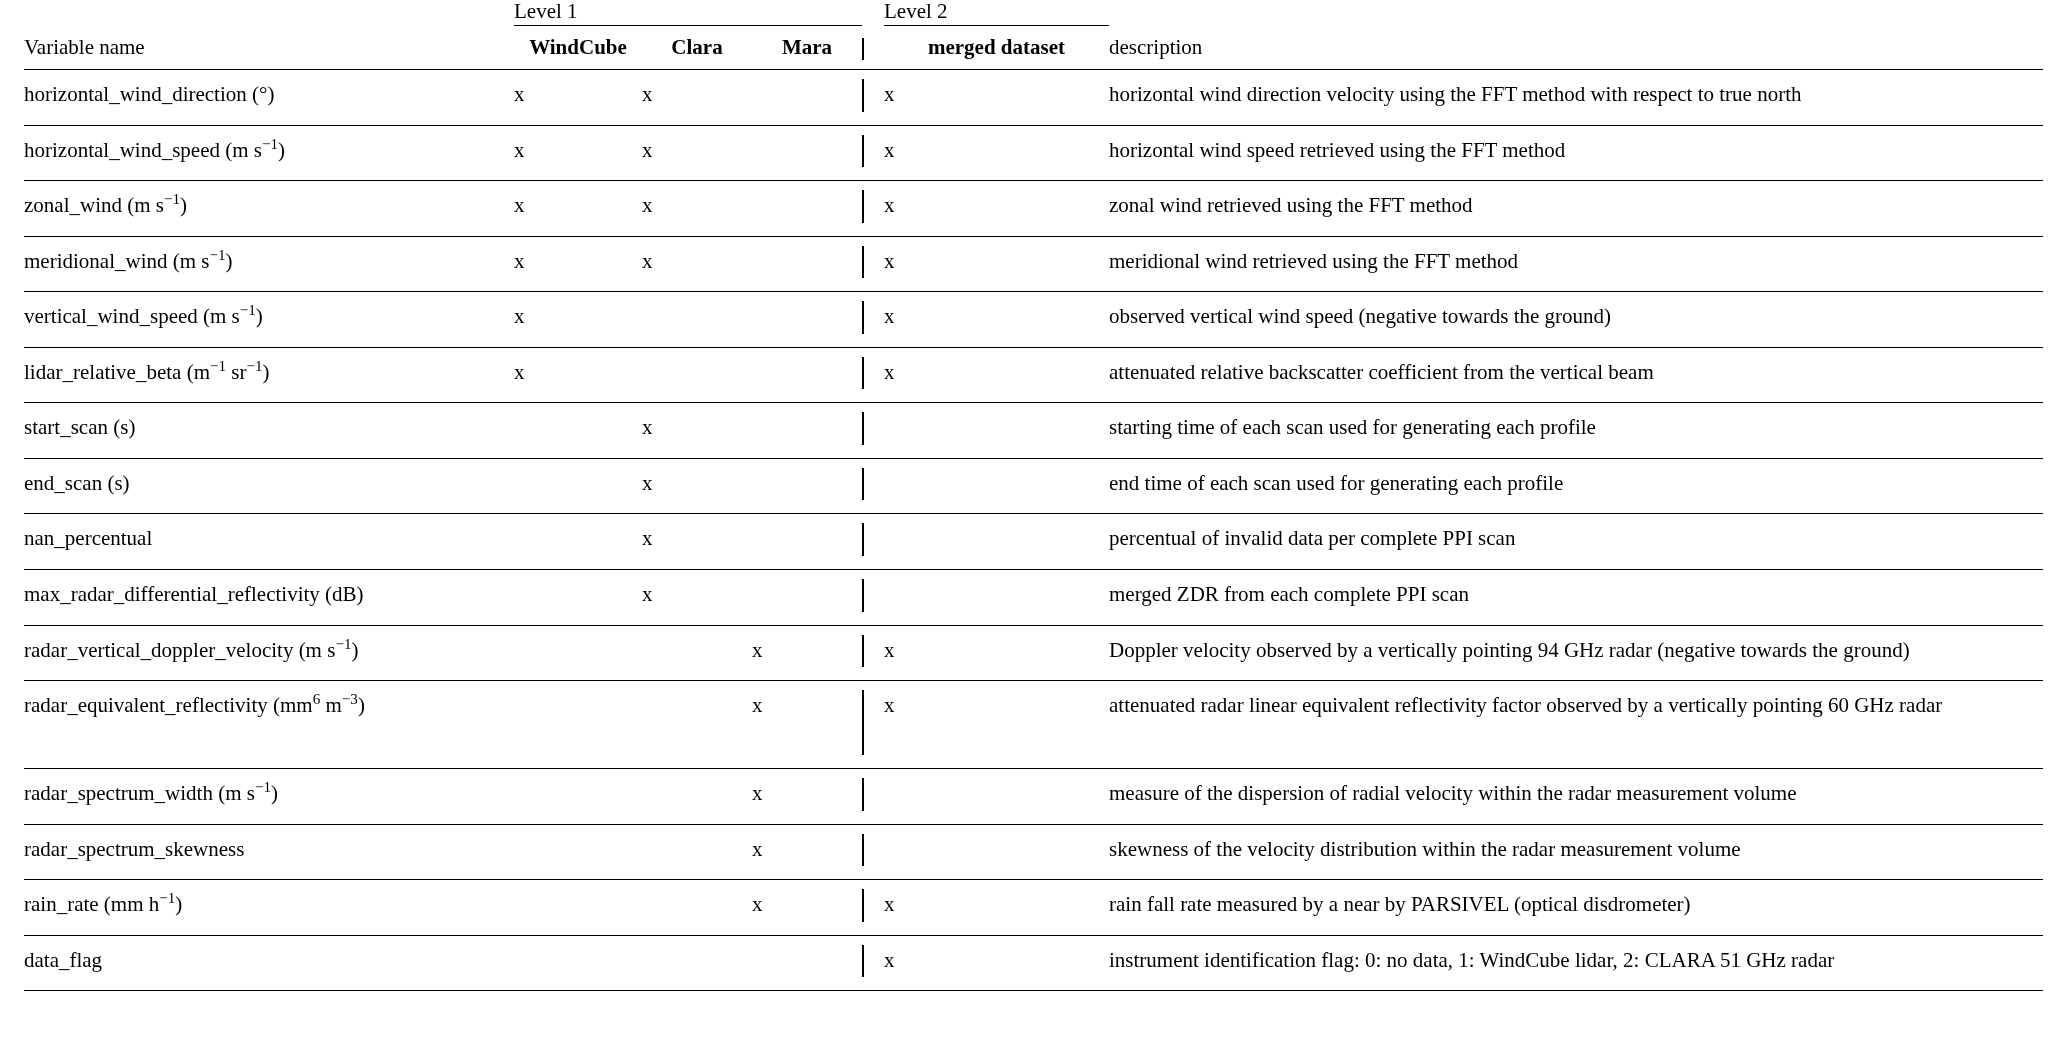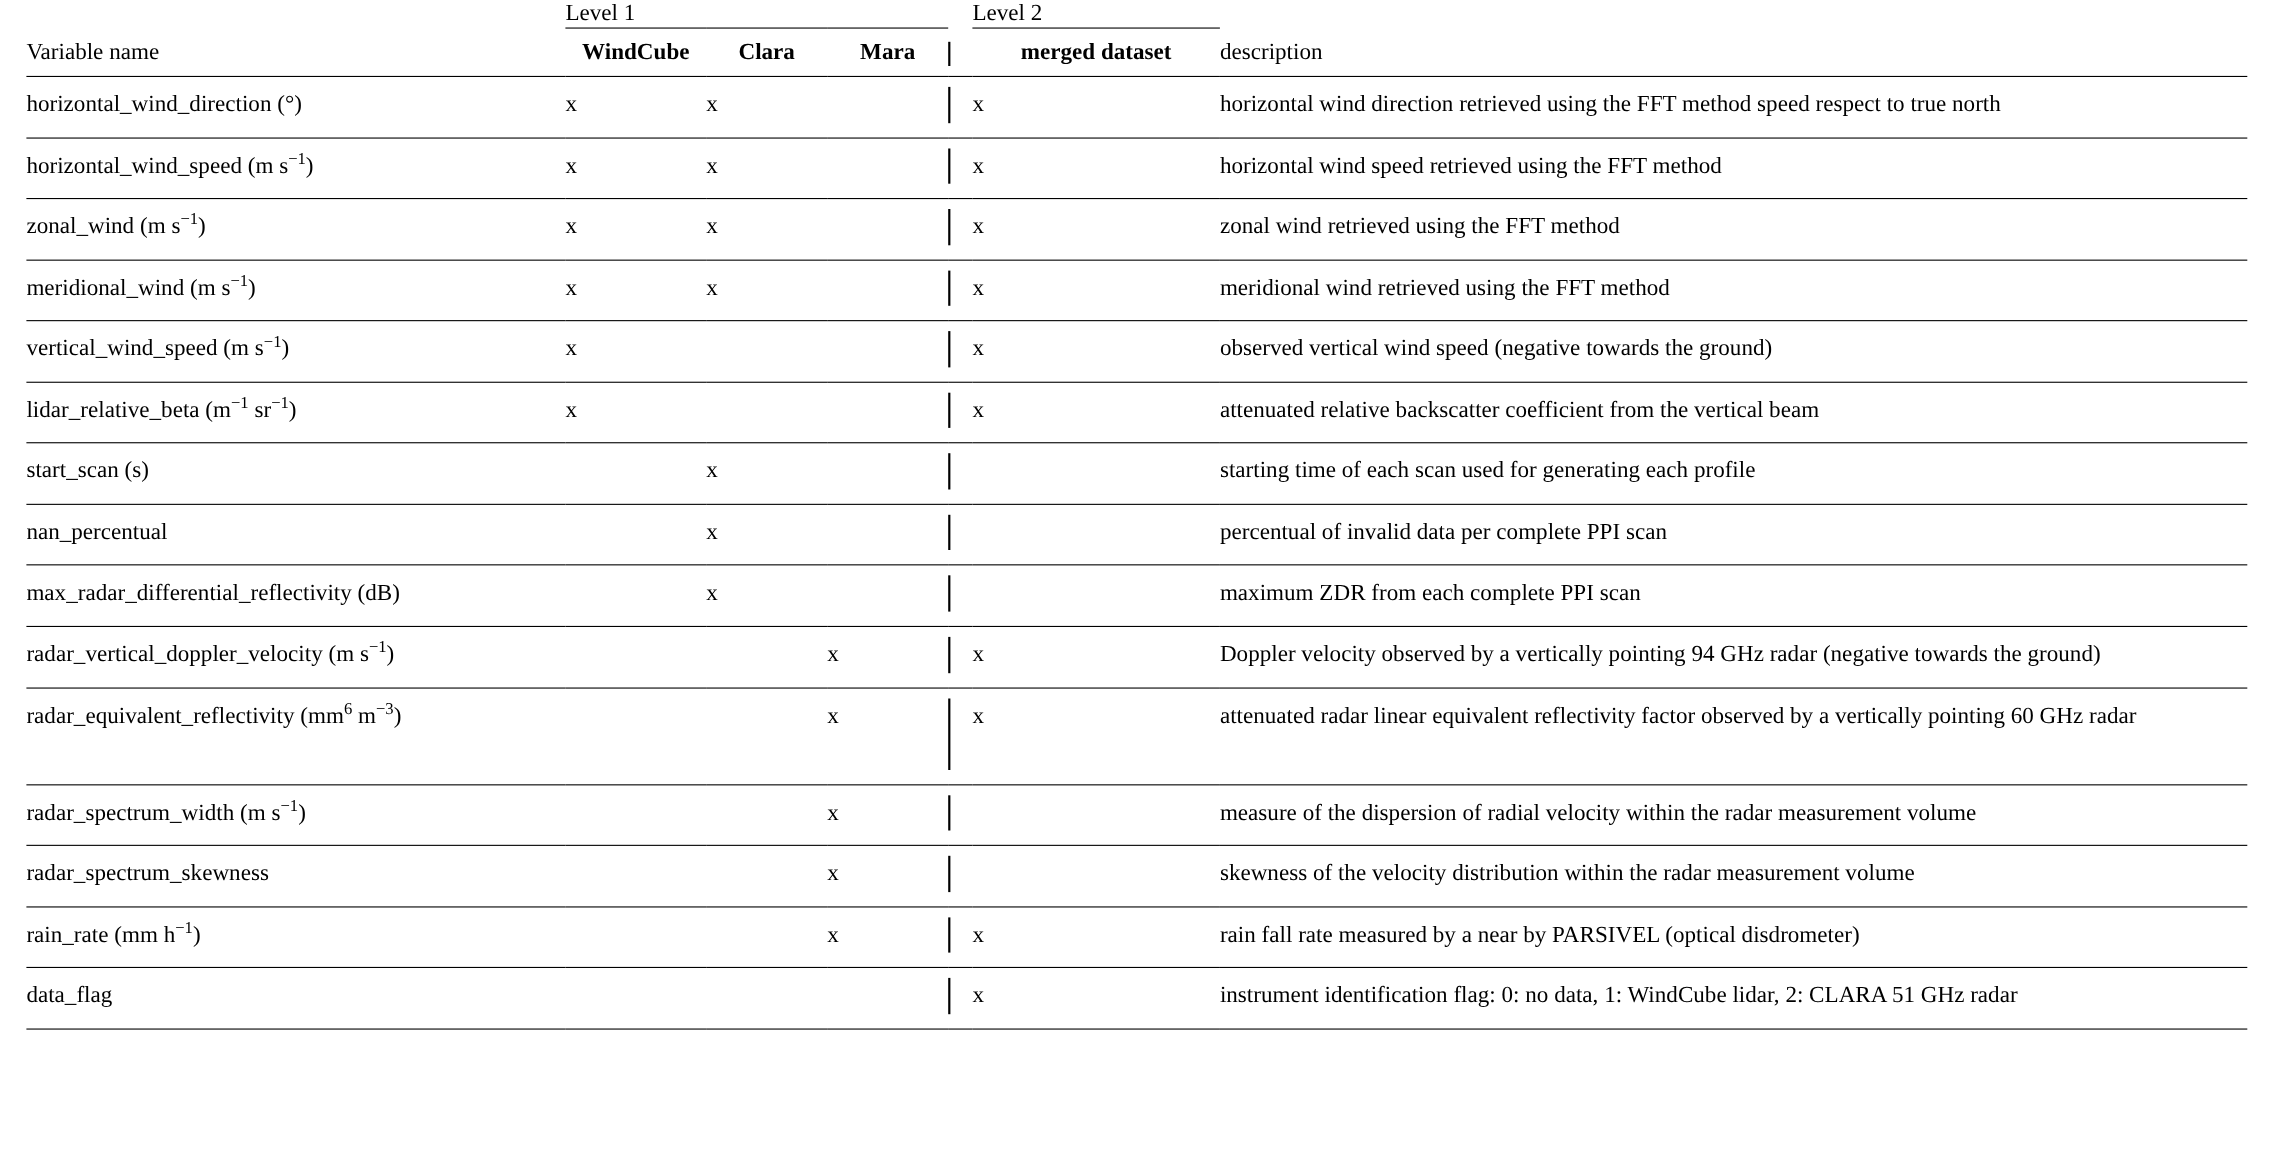--- a/index.html
+++ b/index.html
@@ -134,21 +134,21 @@
       </tr>
     </thead>
     <tbody class="body" id="tbody">
         <tr>
           <td class="varname">horizontal_wind_direction (°)</td>
           <td class="center">x</td>
           <td class="center">x</td>
           <td class="center"></td>
           <td class="sepcell"><span class="vbar"></span></td>
           <td class="center">x</td>
-          <td class="desc">horizontal wind direction retrieved using the FFT method speed respect to true north</td>
+          <td class="desc">horizontal wind direction velocity using the FFT method with respect to true north</td>
         </tr>
         <tr>
           <td class="varname">horizontal_wind_speed (m s<sup>−1</sup>)</td>
           <td class="center">x</td>
           <td class="center">x</td>
           <td class="center"></td>
           <td class="sepcell"><span class="vbar"></span></td>
           <td class="center">x</td>
           <td class="desc">horizontal wind speed retrieved using the FFT method</td>
         </tr>
@@ -191,36 +191,45 @@
         <tr>
           <td class="varname">start_scan (s)</td>
           <td class="center"></td>
           <td class="center">x</td>
           <td class="center"></td>
           <td class="sepcell"><span class="vbar"></span></td>
           <td class="center"></td>
           <td class="desc">starting time of each scan used for generating each profile</td>
         </tr>
         <tr>
+          <td class="varname">end_scan (s)</td>
+          <td class="center"></td>
+          <td class="center">x</td>
+          <td class="center"></td>
+          <td class="sepcell"><span class="vbar"></span></td>
+          <td class="center"></td>
+          <td class="desc">end time of each scan used for generating each profile</td>
+        </tr>
+        <tr>
           <td class="varname">nan_percentual</td>
           <td class="center"></td>
           <td class="center">x</td>
           <td class="center"></td>
           <td class="sepcell"><span class="vbar"></span></td>
           <td class="center"></td>
           <td class="desc">percentual of invalid data per complete PPI scan</td>
         </tr>
         <tr>
           <td class="varname">max_radar_differential_reflectivity (dB)</td>
           <td class="center"></td>
           <td class="center">x</td>
           <td class="center"></td>
           <td class="sepcell"><span class="vbar"></span></td>
           <td class="center"></td>
-          <td class="desc">maximum ZDR from each complete PPI scan</td>
+          <td class="desc">merged ZDR from each complete PPI scan</td>
         </tr>
         <tr>
           <td class="varname">radar_vertical_doppler_velocity (m s<sup>−1</sup>)</td>
           <td class="center"></td>
           <td class="center"></td>
           <td class="center">x</td>
           <td class="sepcell"><span class="vbar"></span></td>
           <td class="center">x</td>
           <td class="desc">Doppler velocity observed by a vertically pointing 94 GHz radar (negative towards the ground)</td>
         </tr>

